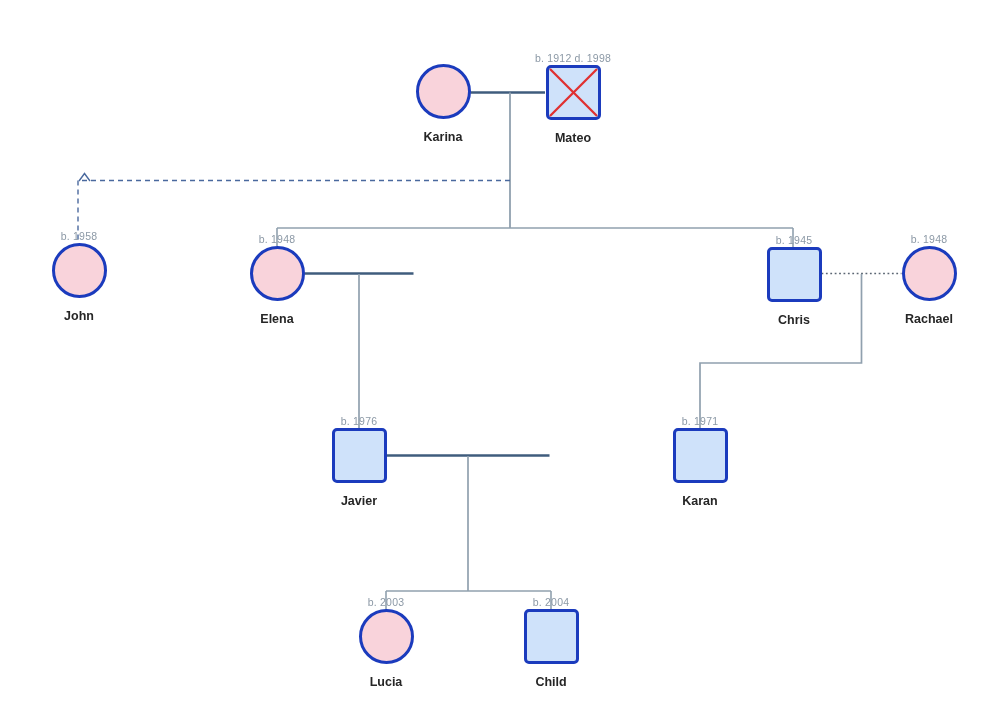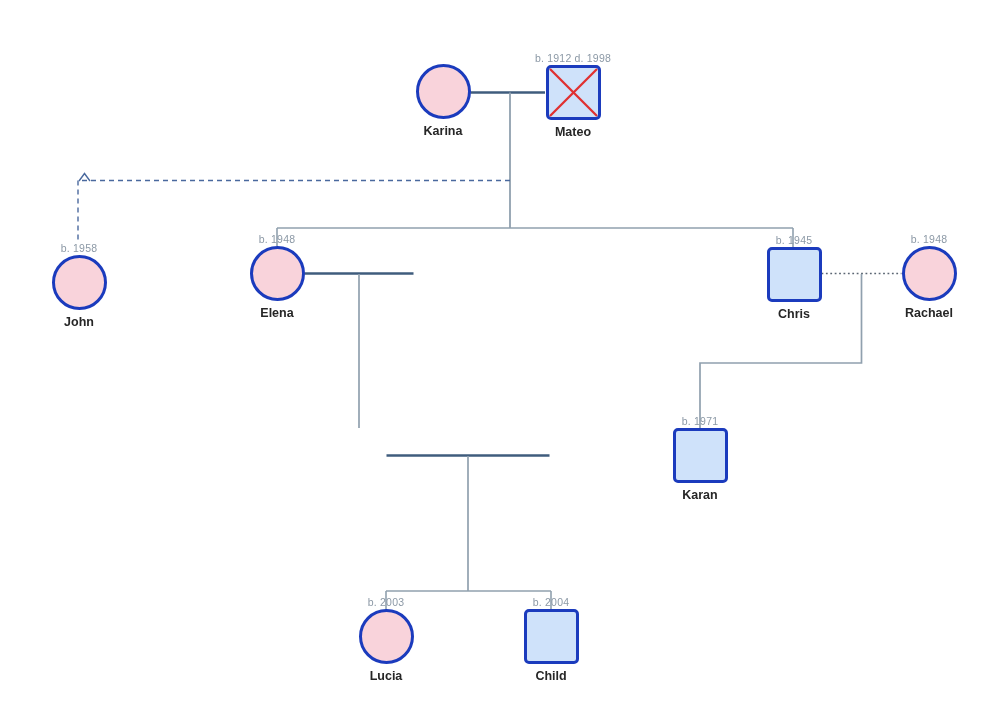--- a/index.html
+++ b/index.html
@@ -11,21 +11,21 @@
   .person{position:absolute;width:120px;display:flex;flex-direction:column;align-items:center;}
   .birth{
     height:14px;line-height:14px;font-size:10.5px;color:#8c99a6;white-space:nowrap;
     letter-spacing:.2px;
   }
   .shape{box-sizing:border-box;width:55px;height:55px;border:3px solid #1b3bbd;position:relative;}
   .circle{border-radius:50%;background:#f9d3db;}
   .square{border-radius:5px;background:#cfe2fa;}
   .cross{position:absolute;left:0;top:0;width:100%;height:100%;}
   .pname{
-    margin-top:5px;font-size:12.5px;font-weight:bold;color:#262626;white-space:nowrap;
+    margin-top:11px;font-size:12.5px;font-weight:bold;color:#262626;white-space:nowrap;
   }
 </style>
 </head>
 <body>
 
 <div class="canvas">
 
   <svg class="lines" viewBox="0 0 1000 719" xmlns="http://www.w3.org/2000/svg">
 
     <line x1="470.5" y1="92.5" x2="545" y2="92.5" stroke="#3f5c7d" stroke-width="2.4"></line>
@@ -65,21 +65,21 @@
     <div class="birth">b. 1912 d. 1998</div>
     <div class="shape square">
       <svg class="cross" viewBox="0 0 49 49">
         <line x1="1" y1="1" x2="48" y2="48" stroke="#e03030" stroke-width="2.3"></line>
         <line x1="48" y1="1" x2="1" y2="48" stroke="#e03030" stroke-width="2.3"></line>
       </svg>
     </div>
     <div class="pname">Mateo</div>
   </div>
 
-  <div class="person" style="left:19px;top:241px">
+  <div class="person" style="left:19px;top:229px">
     <div class="birth">b. 1958</div>
     <div class="shape circle"></div>
     <div class="pname">John</div>
   </div>
 
   <div class="person" style="left:217px;top:232px">
     <div class="birth">b. 1948</div>
     <div class="shape circle"></div>
     <div class="pname">Elena</div>
   </div>
@@ -90,20 +90,25 @@
     <div class="shape square"></div>
     <div class="pname">Chris</div>
   </div>
 
   <div class="person" style="left:869px;top:232px">
     <div class="birth">b. 1948</div>
     <div class="shape circle"></div>
     <div class="pname">Rachael</div>
   </div>
 
+  <div class="person" style="left:299px;top:414px">
+    <div class="birth">b. 1976</div>
+    <div class="shape square"></div>
+    <div class="pname">Javier</div>
+  </div>
 
 
   <div class="person" style="left:640px;top:414px">
     <div class="birth">b. 1971</div>
     <div class="shape square"></div>
     <div class="pname">Karan</div>
   </div>
 
   <div class="person" style="left:326px;top:595px">
     <div class="birth">b. 2003</div>

